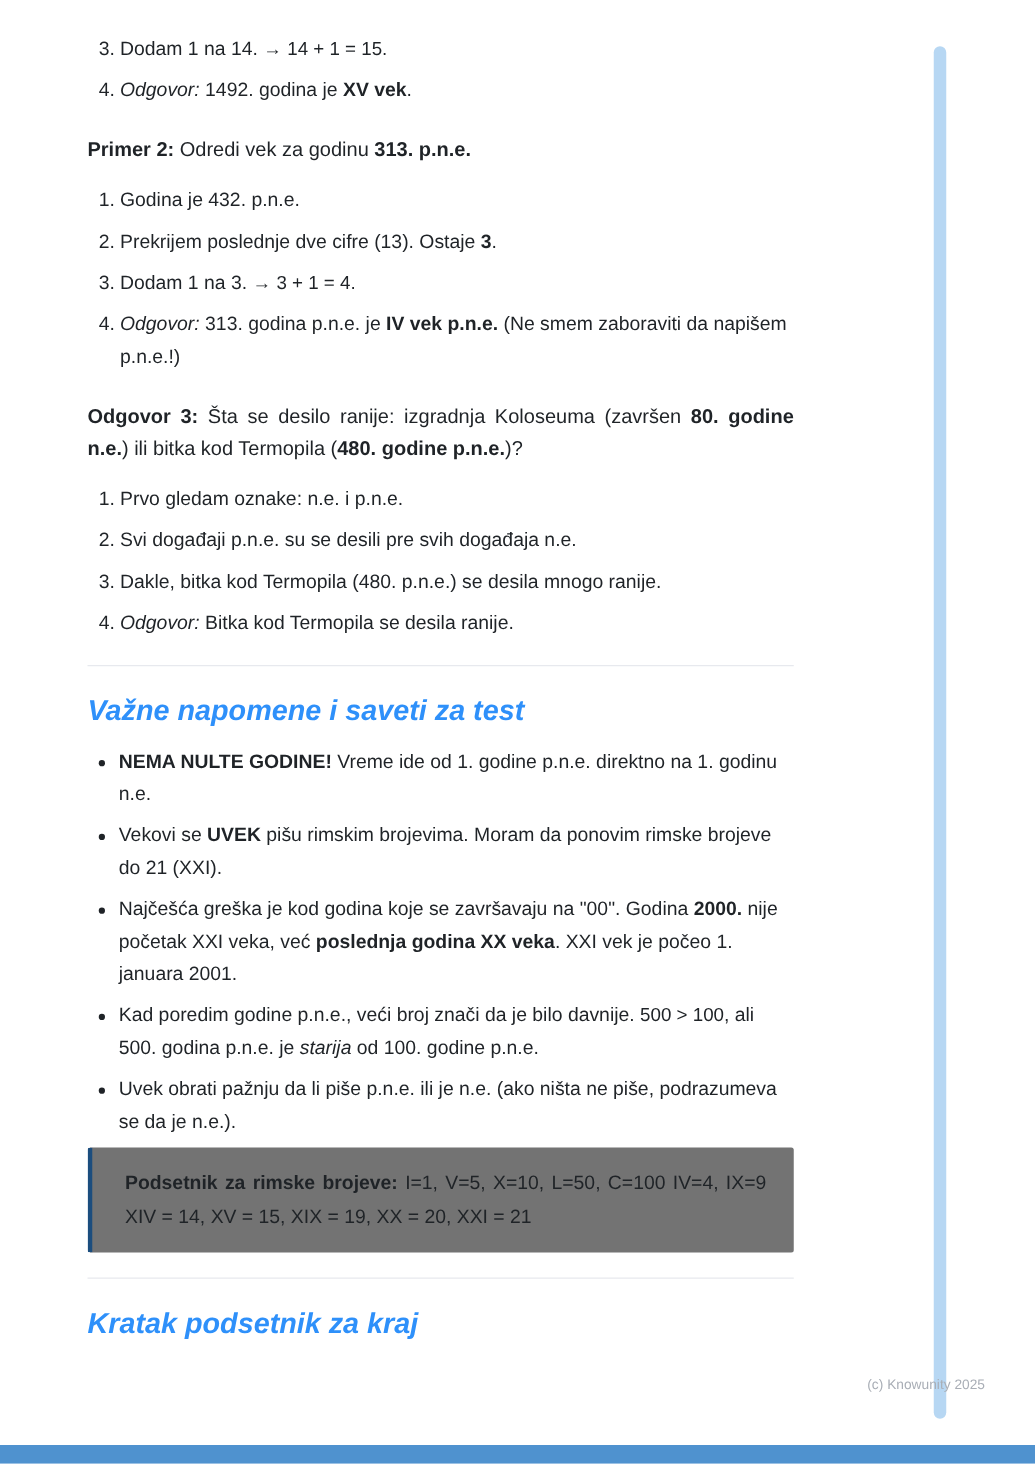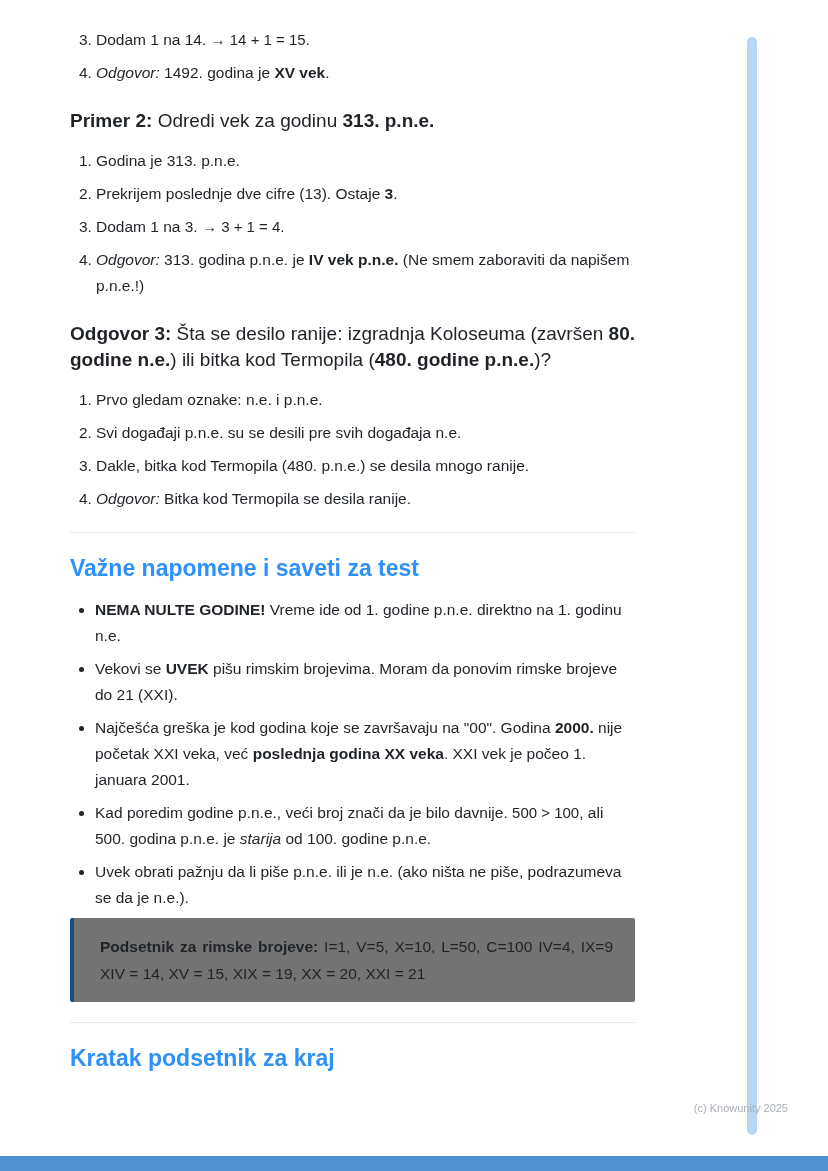--- a/index.html
+++ b/index.html
@@ -11,28 +11,29 @@
     position: relative;
     overflow: hidden;
   }
   .doc { padding: 27px 193px 0 70px; }
   .num-list, .bullet-list { margin-left: 9px; }
   .li { display: flex; margin-bottom: 7px; font-size: 15.5px; line-height: 26px; }
   .num { flex: 0 0 17px; }
   .dot-col { flex: 0 0 16px; display: flex; }
   .dot { width: 5px; height: 5px; border-radius: 50%; background: #1f2327; margin-top: 11px; }
   .txt { flex: 1; }
-  .para { font-size: 19px; line-height: 26px; margin: 22px 0 14px; }
+  .para { font-size: 16px; line-height: 26px; margin: 22px 0 14px; }
   .justify { text-align: justify; }
   .b { font-weight: 700; }
   .i { font-style: italic; }
   .m { font-family: Liberation Sans, sans-serif; font-size: 15px; }
   h2.section-h {
     color: #2e90fa; font-size: 23px; line-height: 30px; font-weight: 700;
     margin: 8px 0 14px;
+    font-style: italic;
   }
   hr.divider { border: none; border-top: 1px solid #e7e9ee; margin: 20px 0; }
   .callout {
     margin-top: 6px;
     background: #737373;
     border-left: 4px solid #1b4d7e;
     border-radius: 2px;
     padding: 15px 22px 15px 26px;
     font-size: 15.5px; line-height: 27px;
     text-align: justify;
@@ -58,21 +59,21 @@
       <span class="num">4.</span>
       <span class="txt"><span class="i">Odgovor:</span><span> 1492. godina je </span><span class="b">XV vek</span><span>.</span></span>
     </div>
   </div>
 
   <p class="para"><span class="b">Primer 2:</span><span> Odredi vek za godinu </span><span class="b">313. p.n.e.</span></p>
 
   <div class="num-list">
     <div class="li">
       <span class="num">1.</span>
-      <span class="txt"><span>Godina je 313. p.n.e.</span></span>
+      <span class="txt"><span>Godina je 432. p.n.e.</span></span>
     </div>
     <div class="li">
       <span class="num">2.</span>
       <span class="txt"><span>Prekrijem poslednje dve cifre (13). Ostaje </span><span class="b">3</span><span>.</span></span>
     </div>
     <div class="li">
       <span class="num">3.</span>
       <span class="txt"><span>Dodam 1 na 3. </span><span class="m">→ 3 + 1 = 4.</span></span>
     </div>
     <div class="li">

